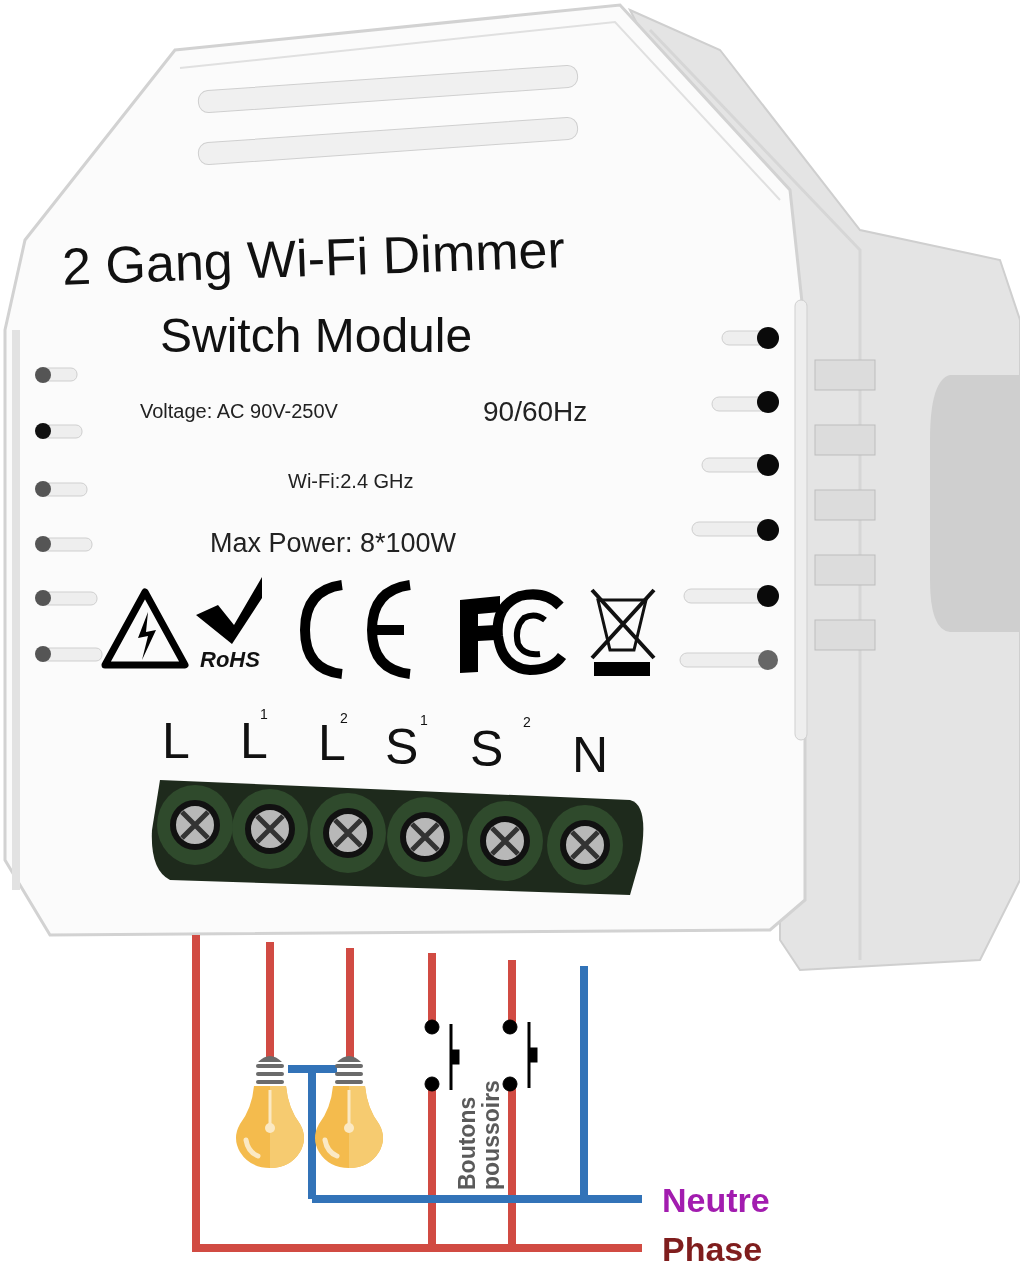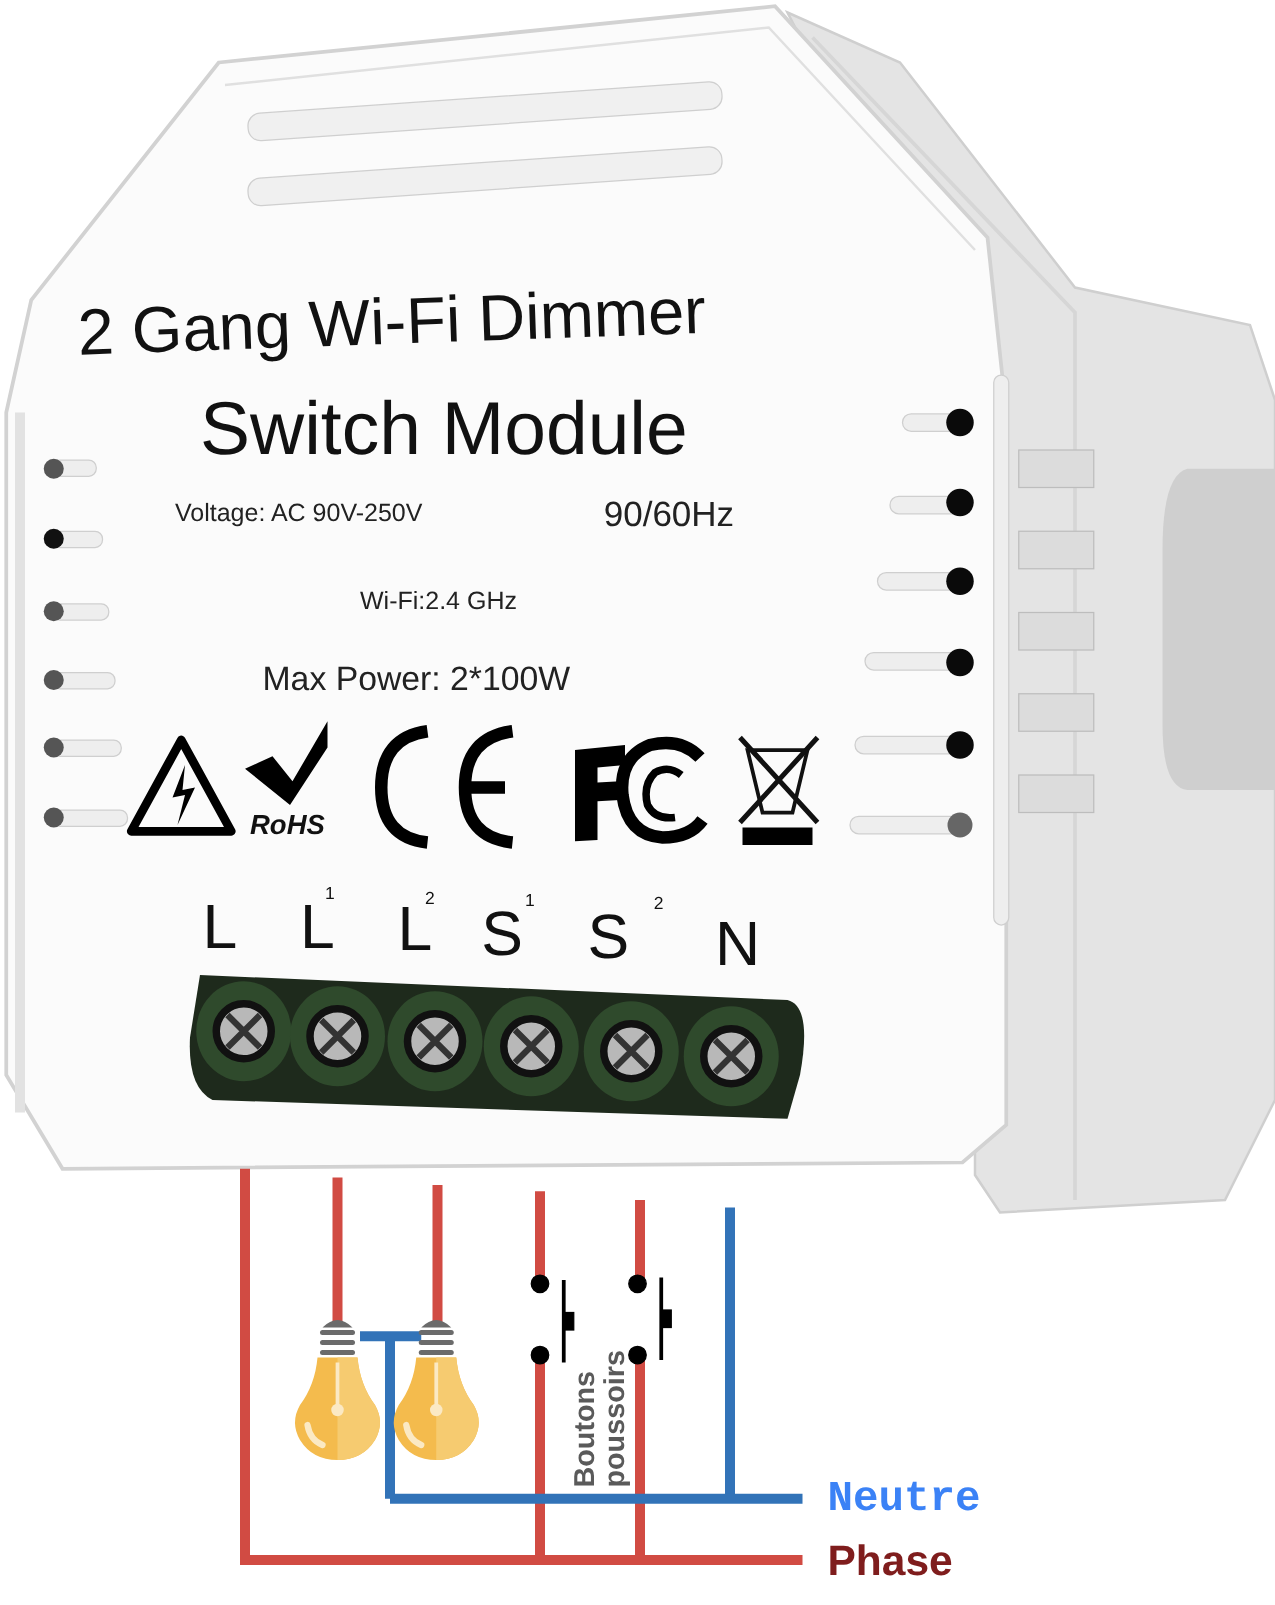--- a/index.html
+++ b/index.html
@@ -1,20 +1,20 @@
 <!DOCTYPE html>
 <html><head>
 <meta charset="utf-8">
 <style>
   html, body { margin:0; padding:0; background:#ffffff; }
   body { width:1020px; height:1284px; position:relative; overflow:hidden; font-family:"Liberation Sans", sans-serif; }
   svg { position:absolute; left:0; top:0; }
   .txt { position:absolute; white-space:nowrap; color:#111; }
   .title1 { left:62px; top:228px; font-size:52px; }
-  .title2 { left:160px; top:308px; font-size:60px; }
+  .title2 { left:160px; top:308px; font-size:48px; }
   .spec { font-size:20px; color:#222; }
   .term-label { position:absolute; font-size:50px; color:#111; }
   .term-sup { position:absolute; font-size:14px; color:#111; }
   .legend { position:absolute; font-weight:bold; font-size:34px; }
   .vlabel { position:absolute; transform:rotate(-90deg); transform-origin:left top; font-weight:bold; font-size:23px; color:#5a5a5a; line-height:24px; }
 </style>
 </head>
 <body>
 
 <svg width="1020" height="1284" viewBox="0 0 1020 1284">
@@ -177,33 +177,33 @@
     <line x1="529" y1="1022" x2="529" y2="1088" stroke-width="3"></line>
     <rect x="529" y="1048" width="8" height="14"></rect>
   </g>
 </svg>
 
 <div class="txt title1" style="transform:rotate(-2deg);">2 Gang Wi-Fi Dimmer</div>
 <div class="txt title2">Switch Module</div>
 <div class="txt spec" style="left:140px; top:400px;">Voltage: AC 90V-250V</div>
 <div class="txt spec" style="left:483px; top:396px; font-size:28px;">90/60Hz</div>
 <div class="txt spec" style="left:288px; top:470px;">Wi-Fi:2.4 GHz</div>
-<div class="txt spec" style="left:210px; top:528px; font-size:27px;">Max Power: 2*100W</div>
+<div class="txt spec" style="left:210px; top:528px; font-size:27px;">Max Power: 8*100W</div>
 <div class="txt" style="left:200px; top:647px; font-size:22px; font-weight:bold; font-style:italic;">RoHS</div>
 
 <div class="term-label" style="left:162px; top:712px;">L</div>
 <div class="term-label" style="left:240px; top:712px;">L</div>
 <div class="term-sup" style="left:260px; top:706px;">1</div>
 <div class="term-label" style="left:318px; top:714px;">L</div>
 <div class="term-sup" style="left:340px; top:710px;">2</div>
 <div class="term-label" style="left:385px; top:718px;">S</div>
 <div class="term-sup" style="left:420px; top:712px;">1</div>
 <div class="term-label" style="left:470px; top:720px;">S</div>
 <div class="term-sup" style="left:523px; top:714px;">2</div>
 <div class="term-label" style="left:572px; top:726px;">N</div>
 
 <div class="vlabel" style="left:455px; top:1190px;">
   <div>Boutons</div>
   <div>poussoirs</div>
 </div>
 
-<div class="legend" style="left:662px; top:1181px; color:#3b82f6;font-family:Liberation Mono, monospace;">Neutre</div>
+<div class="legend" style="left:662px; top:1181px; color:#a21caf;">Neutre</div>
 <div class="legend" style="left:662px; top:1230px; color:#7f1d1d;">Phase</div>
 
 </body></html>

